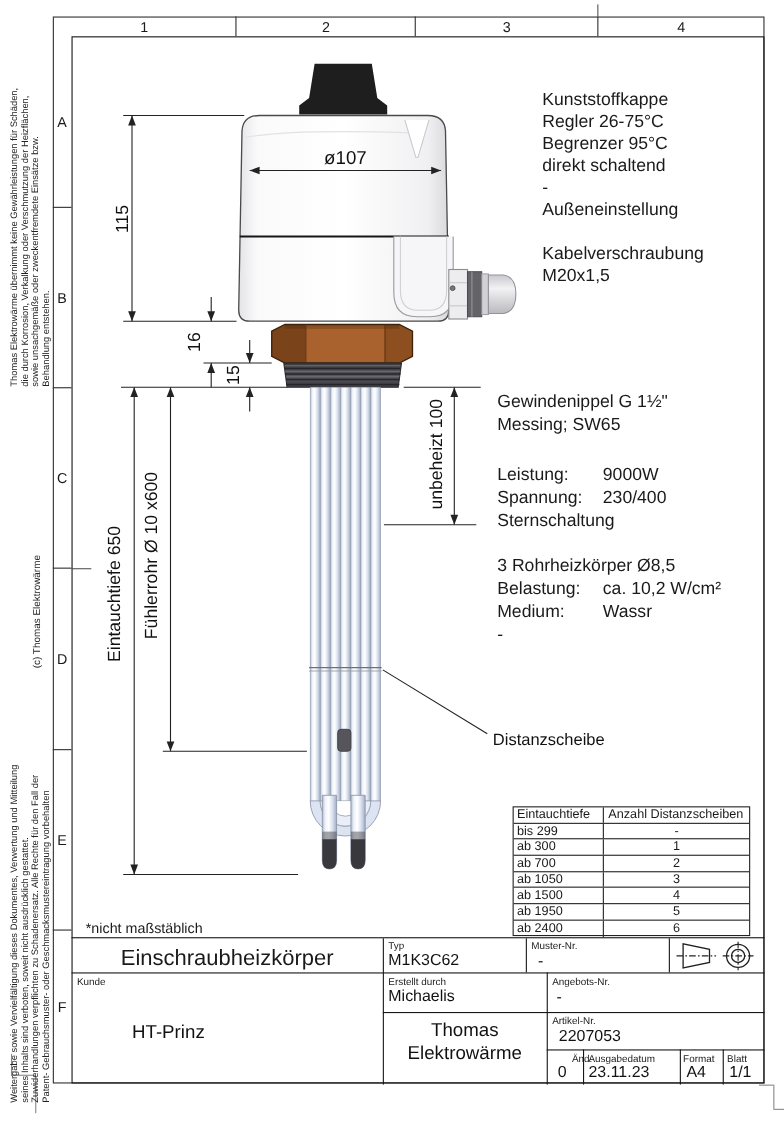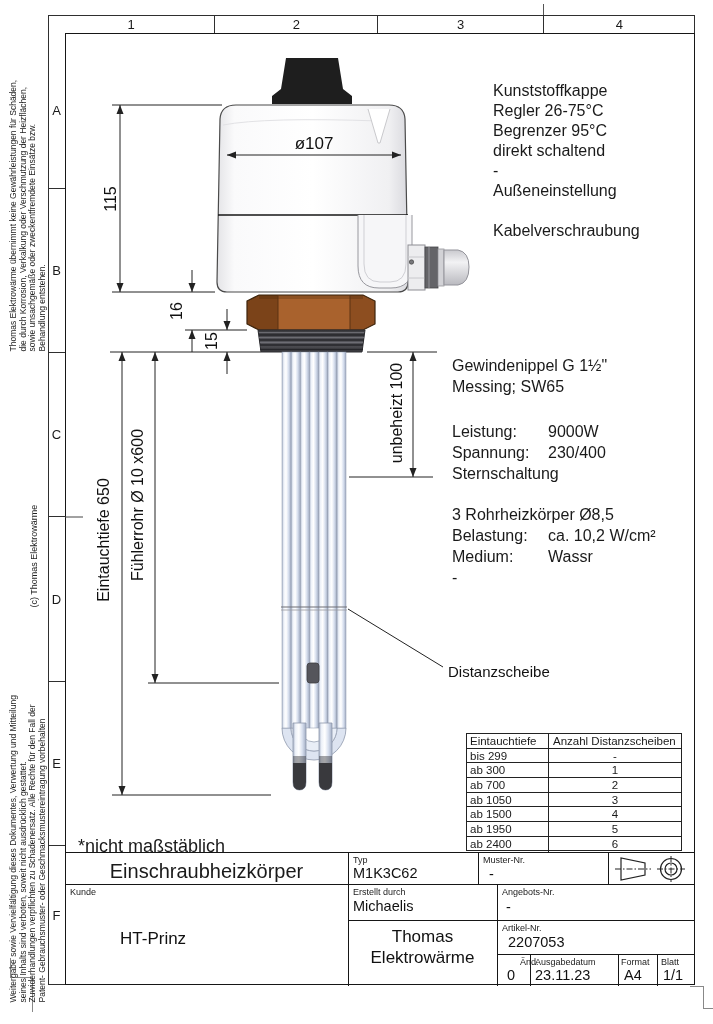--- a/index.html
+++ b/index.html
@@ -34,21 +34,21 @@
   .sp-c1{width:82px;border-right:1px solid #222;padding-left:3px;box-sizing:border-box;
          display:flex;align-items:center;}
   .sp-c2{flex:1;display:flex;align-items:center;justify-content:center;}
   .sp-c2.hdr{justify-content:flex-start;padding-left:4px;text-align:right;}
   
   .tb{left:65px;top:852px;width:630px;height:133px;border-top:1.5px solid #161616;}
   .tb .hline,.tb .vline{position:absolute;background:#161616;}
   .tb-label{position:absolute;font-size:9px;color:#222;}
   .tb-value{position:absolute;font-size:14.5px;color:#111;white-space:nowrap;}
   .tb-big{position:absolute;font-size:20px;}
-  .scale-note{left:78px;top:836px;font-size:18px;}
+  .scale-note{left:78px;top:836px;font-size:13px;}
   svg text{font-family:"Liberation Sans",sans-serif;}
 </style>
 </head>
 <body>
 
 <div class="sheet">
 
   <div class="abs outer-rect"></div>
   <div class="abs inner-frame"></div>
 
@@ -255,20 +255,21 @@
 
   <div class="abs" style="left:493px;top:82px;">
     <div class="note-line">Kunststoffkappe</div>
     <div class="note-line">Regler 26-75°C</div>
     <div class="note-line">Begrenzer 95°C</div>
     <div class="note-line">direkt schaltend</div>
     <div class="note-line">-</div>
     <div class="note-line">Außeneinstellung</div>
     <div class="note-line"></div>
     <div class="note-line">Kabelverschraubung</div>
+    <div class="note-line">M20x1,5</div>
   </div>
 
   <div class="abs" style="left:452px;top:357px;">
     <div class="spec-row">
         <span class="lbl">Gewindenippel G 1½"</span>
         <span></span>
       </div>
     <div class="spec-row">
         <span class="lbl">Messing; SW65</span>
         <span></span>

